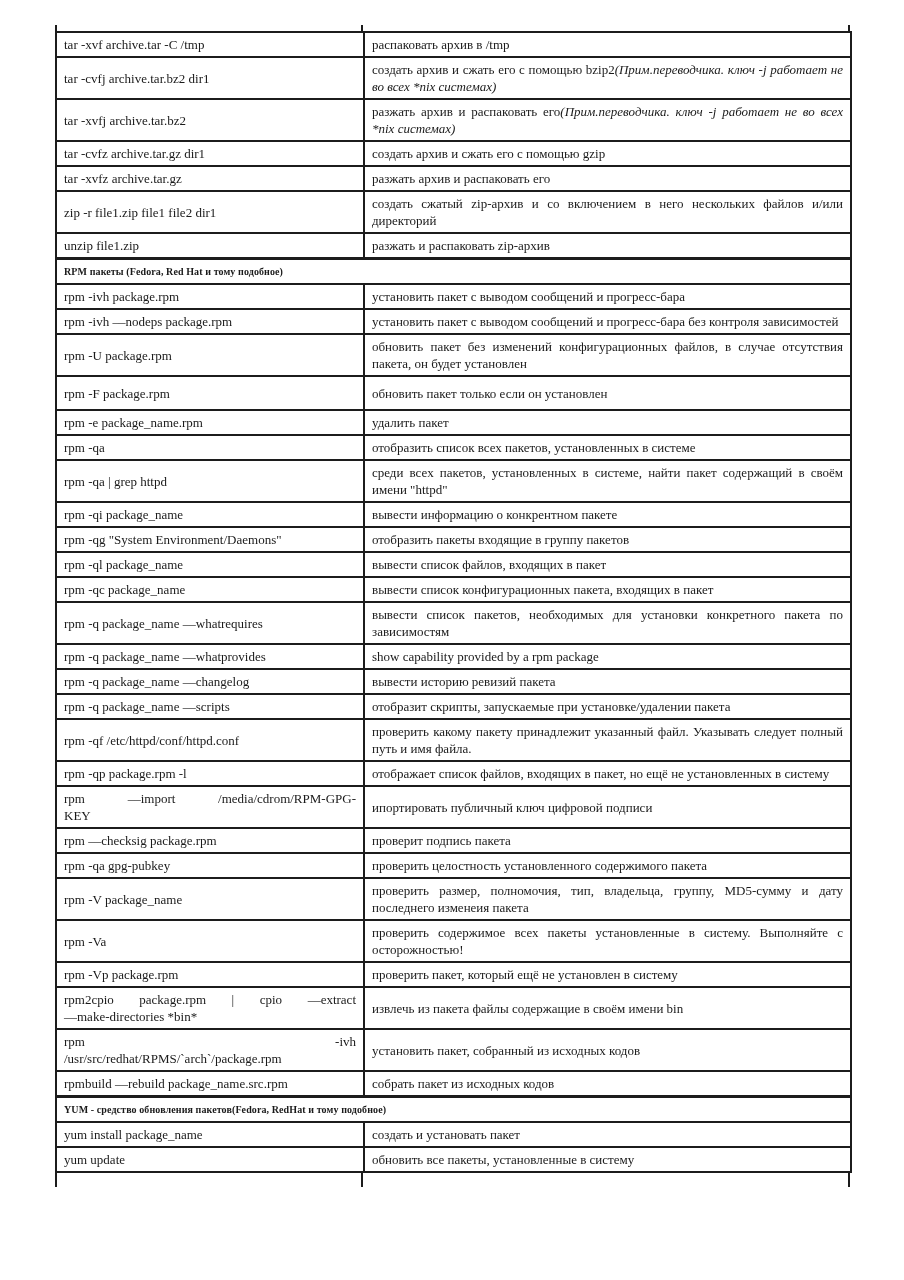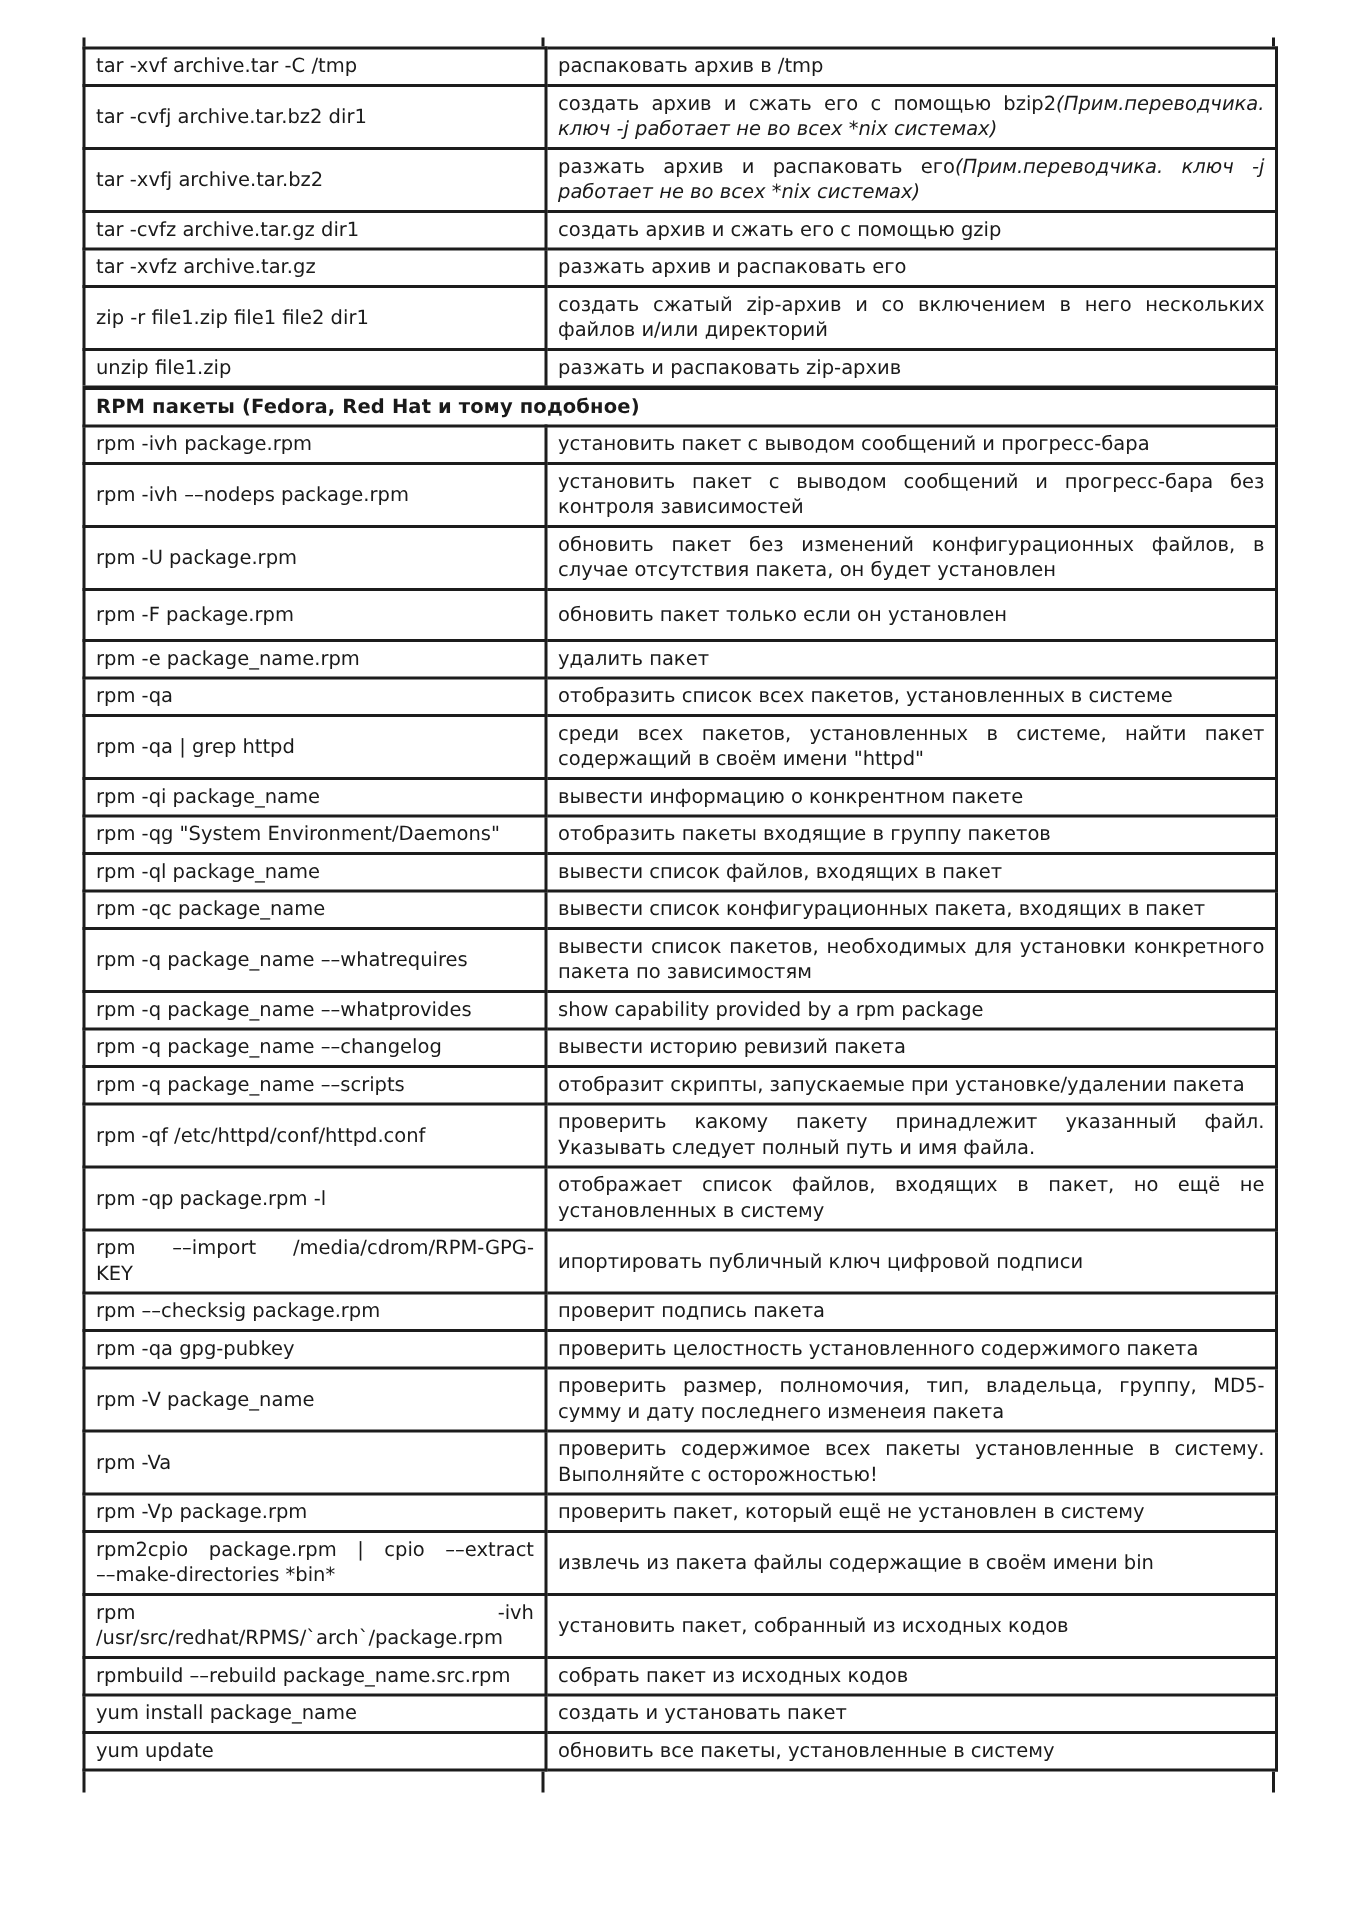--- a/index.html
+++ b/index.html
@@ -4,21 +4,21 @@
 <style>
   html, body { margin: 0; padding: 0; }
   body {
     width: 904px; height: 1280px;
     background: #ffffff;
     font-family: "DejaVu Sans", sans-serif;
     color: #1a1a1a;
     position: relative;
     overflow: hidden;
   }
-  .sheet { position: absolute; left: 55px; top: 25px; width: 764px; }
+  .sheet { position: absolute; left: 55px; top: 25px; width: 764px; font-family: Liberation Serif, serif; }
   .stubs { position: relative; width: 795px; }
   .stubs-top { height: 6px; }
   .stubs-bottom { height: 14px; }
   .stub { position: absolute; top: 0; bottom: 0; width: 2px; background: #1c1c1c; }
   .stub-left { left: 0; }
   .stub-mid { left: 306px; }
   .stub-right { right: 0; }
   table.cmd-table {
     border-collapse: collapse;
     table-layout: fixed;
@@ -32,21 +32,21 @@
     border: 2px solid #1c1c1c;
     padding: 3px 7px;
     vertical-align: middle;
     overflow: hidden;
   }
   td.cmd-cell { text-align: left; }
   td.desc-cell { text-align: justify; }
   tr.tall-row td { height: 26px; }
   td.section-header {
     font-weight: bold;
-    font-size: 13px;
+    font-size: 10px;
     letter-spacing: 0.1px;
     border-top-width: 3px;
   }
   .jline { text-align: justify; text-align-last: justify; }
   i { font-style: italic; }
 </style>
 </head>
 <body>
 
 <div class="sheet">
@@ -200,20 +200,23 @@
             <div class="jline">rpm -ivh</div>
             <div>/usr/src/redhat/RPMS/`arch`/package.rpm</div>
           </td>
           <td class="desc-cell"><span>установить пакет, собранный из исходных кодов</span></td>
         </tr>
         <tr>
           <td class="cmd-cell">rpmbuild ––rebuild package_name.src.rpm</td>
           <td class="desc-cell"><span>собрать пакет из исходных кодов</span></td>
         </tr>
         <tr>
+          <td colspan="2" class="section-header">YUM - средство обновления пакетов(Fedora, RedHat и тому подобное)</td>
+        </tr>
+        <tr>
           <td class="cmd-cell">yum install package_name</td>
           <td class="desc-cell"><span>создать и установать пакет</span></td>
         </tr>
         <tr>
           <td class="cmd-cell">yum update</td>
           <td class="desc-cell"><span>обновить все пакеты, установленные в систему</span></td>
         </tr>
       </tbody>
   </table>
 

